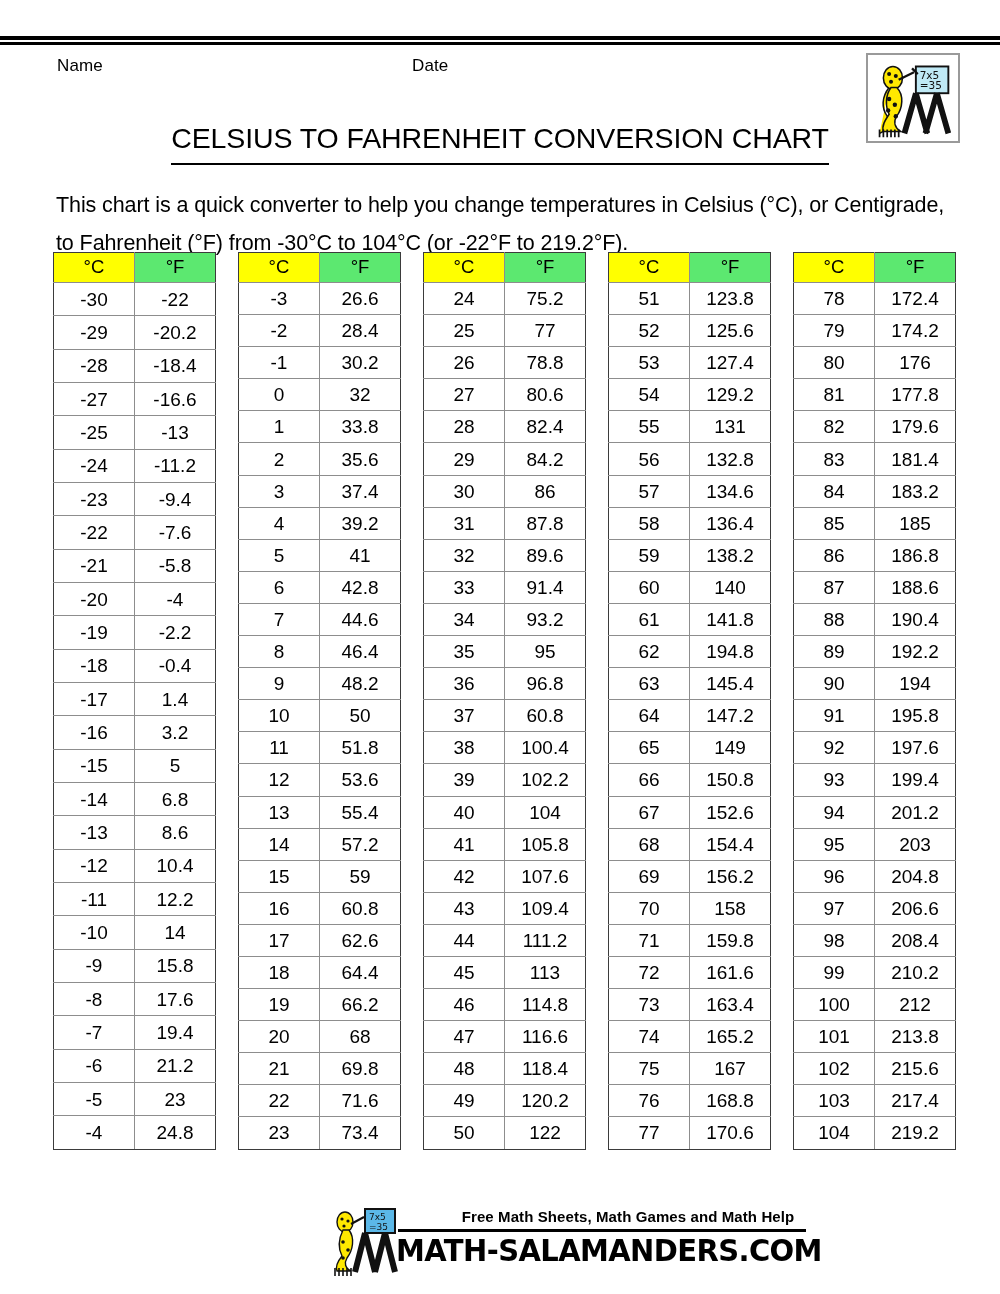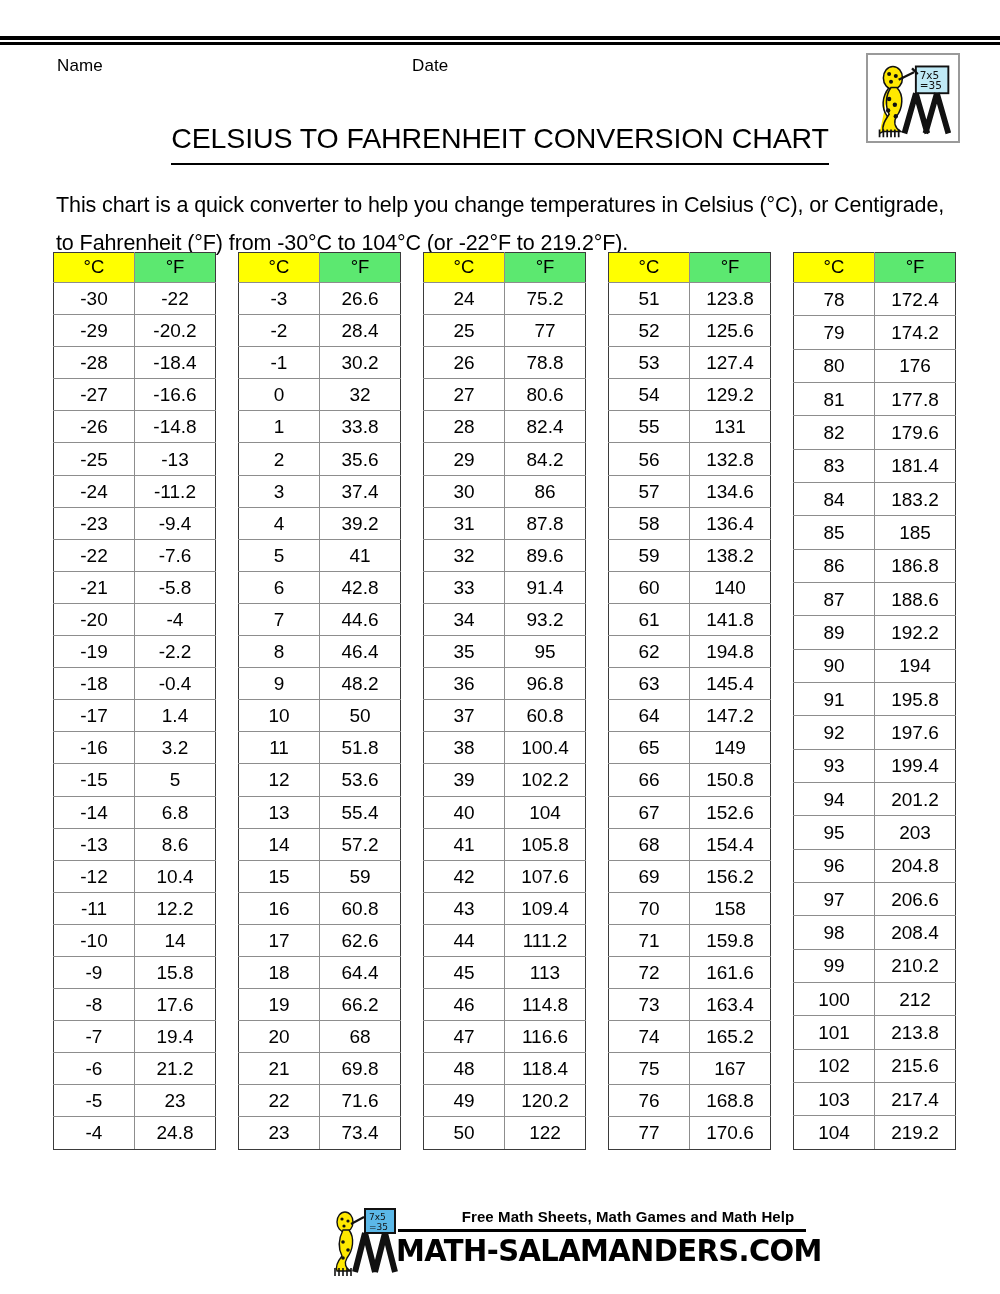--- a/index.html
+++ b/index.html
@@ -241,24 +241,20 @@
         </tr>
         <tr>
           <td>-28</td>
           <td>-18.4</td>
         </tr>
         <tr>
           <td>-27</td>
           <td>-16.6</td>
         </tr>
         <tr>
-          <td>-26</td>
-          <td>-14.8</td>
-        </tr>
-        <tr>
           <td>-25</td>
           <td>-13</td>
         </tr>
         <tr>
           <td>-24</td>
           <td>-11.2</td>
         </tr>
         <tr>
           <td>-23</td>
           <td>-9.4</td>
@@ -751,20 +747,24 @@
           <td>85</td>
           <td>185</td>
         </tr>
         <tr>
           <td>86</td>
           <td>186.8</td>
         </tr>
         <tr>
           <td>87</td>
           <td>188.6</td>
+        </tr>
+        <tr>
+          <td>88</td>
+          <td>190.4</td>
         </tr>
         <tr>
           <td>89</td>
           <td>192.2</td>
         </tr>
         <tr>
           <td>90</td>
           <td>194</td>
         </tr>
         <tr>

